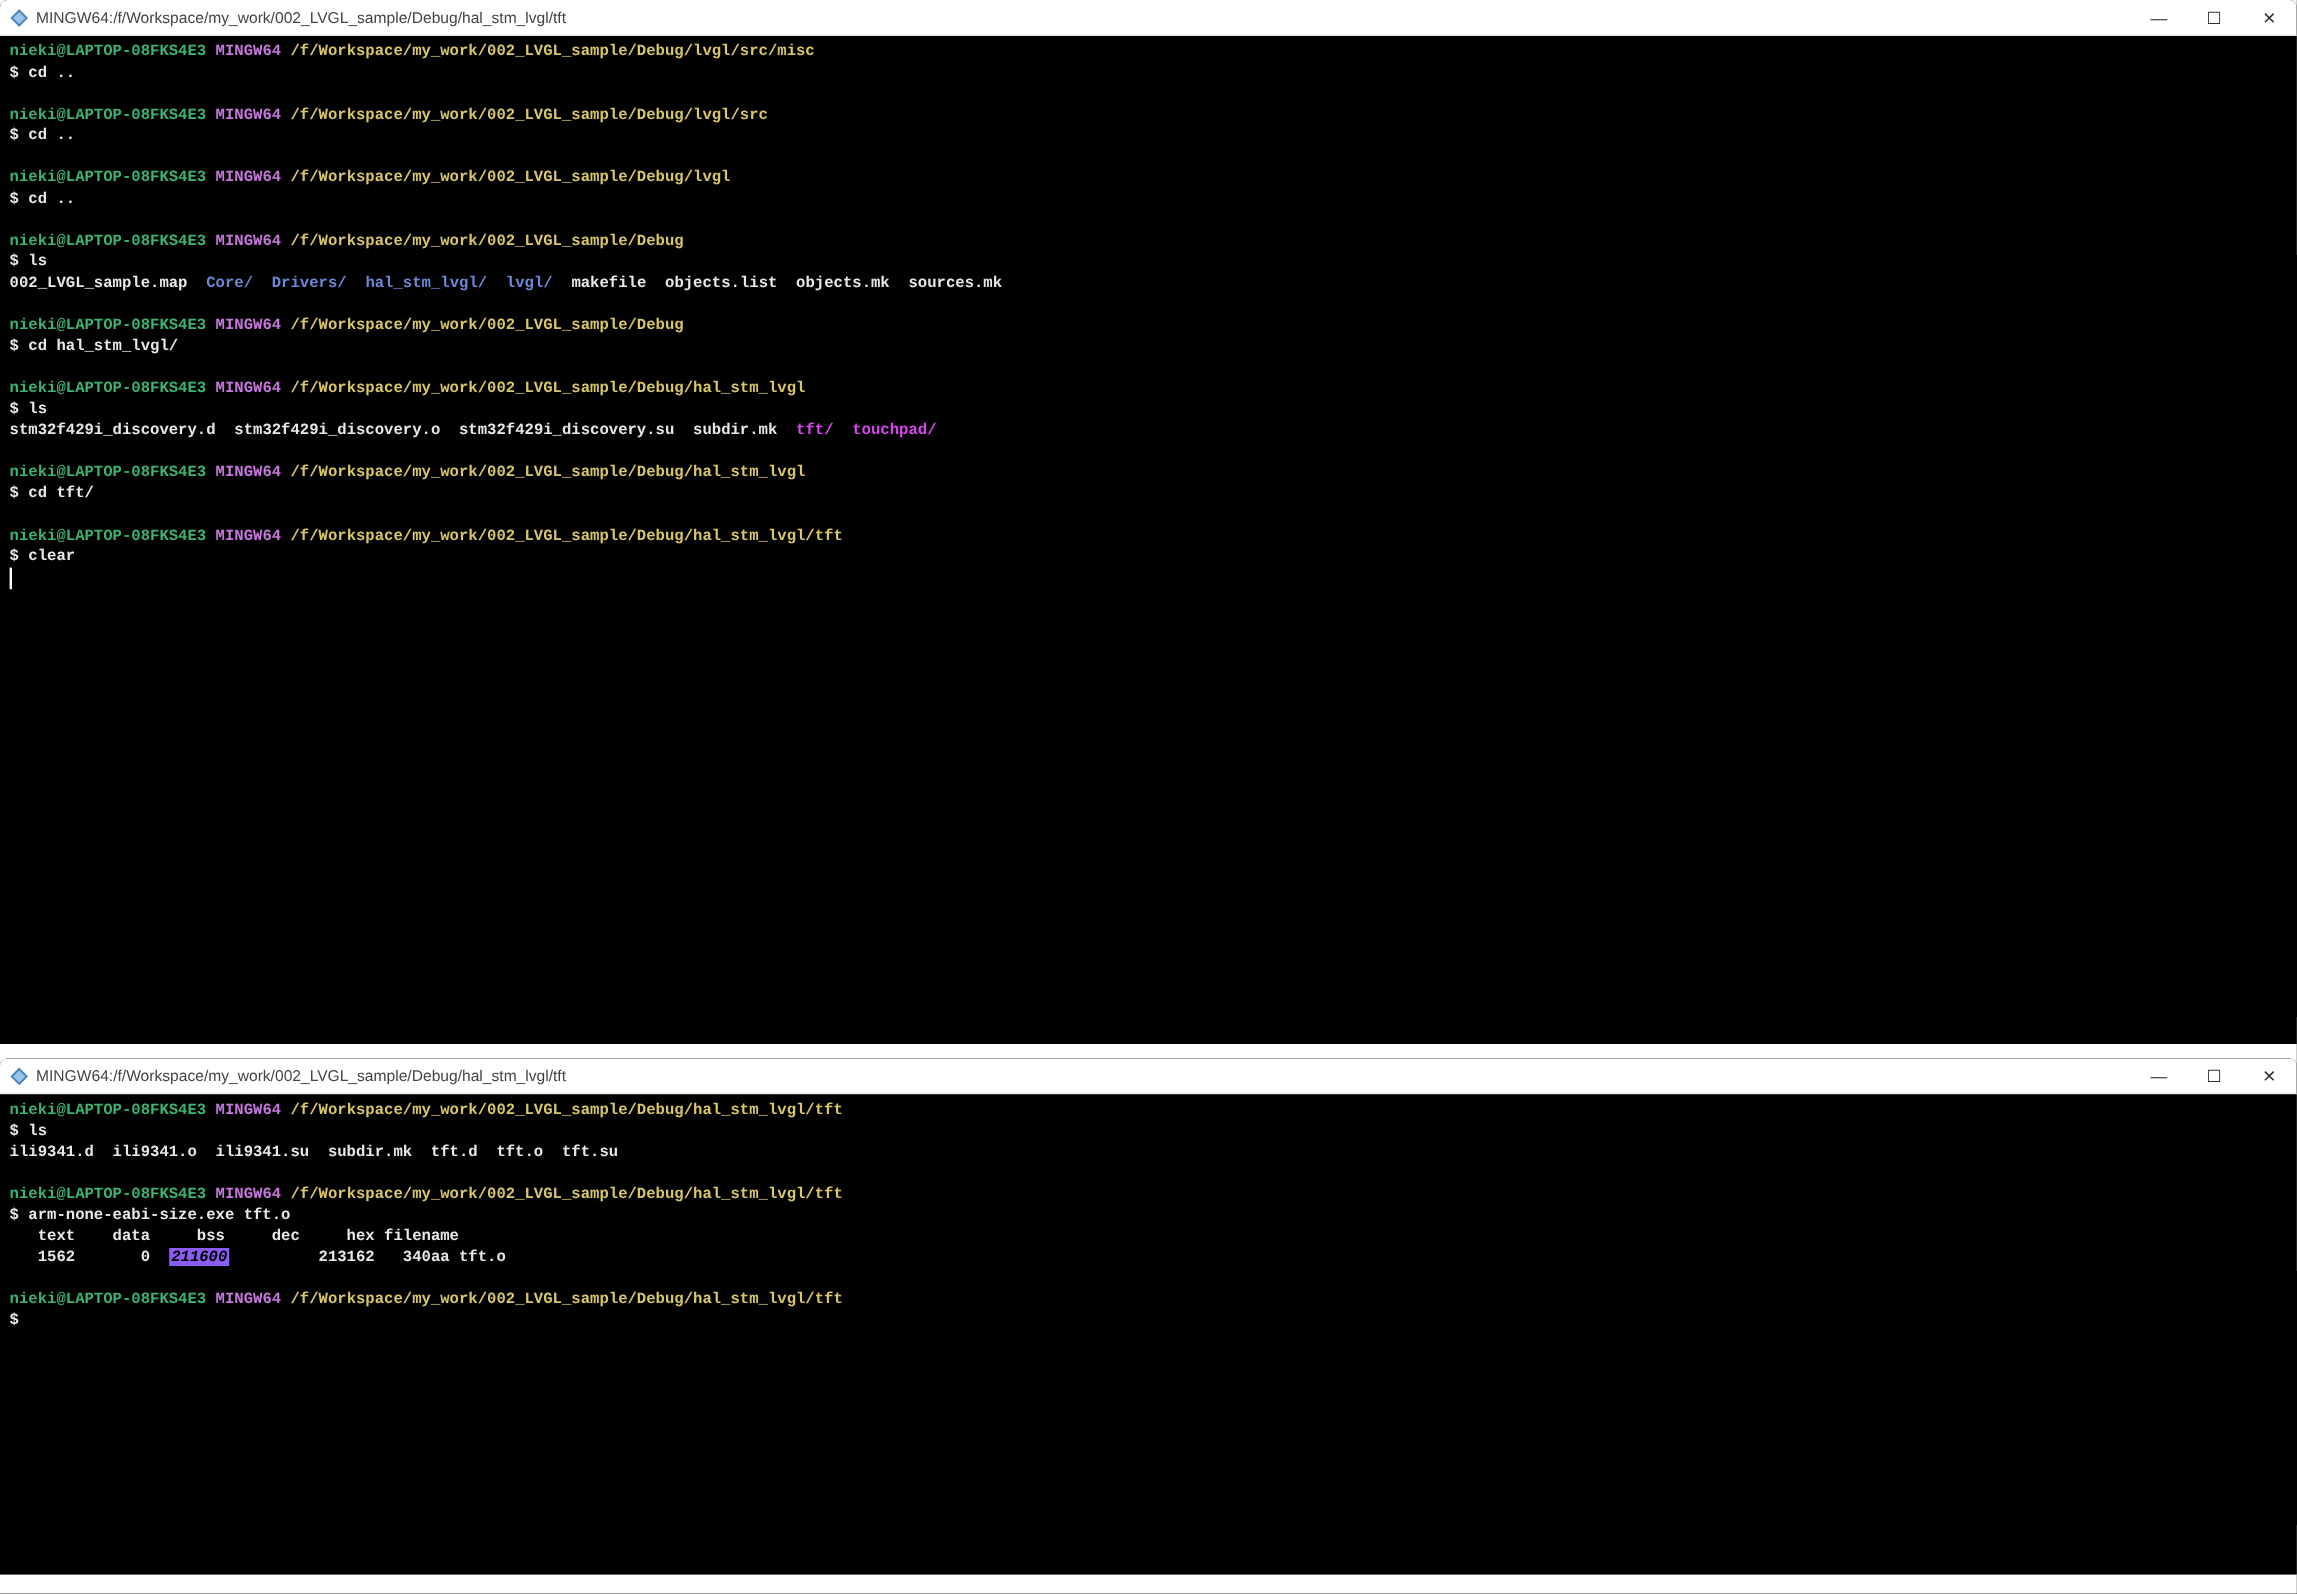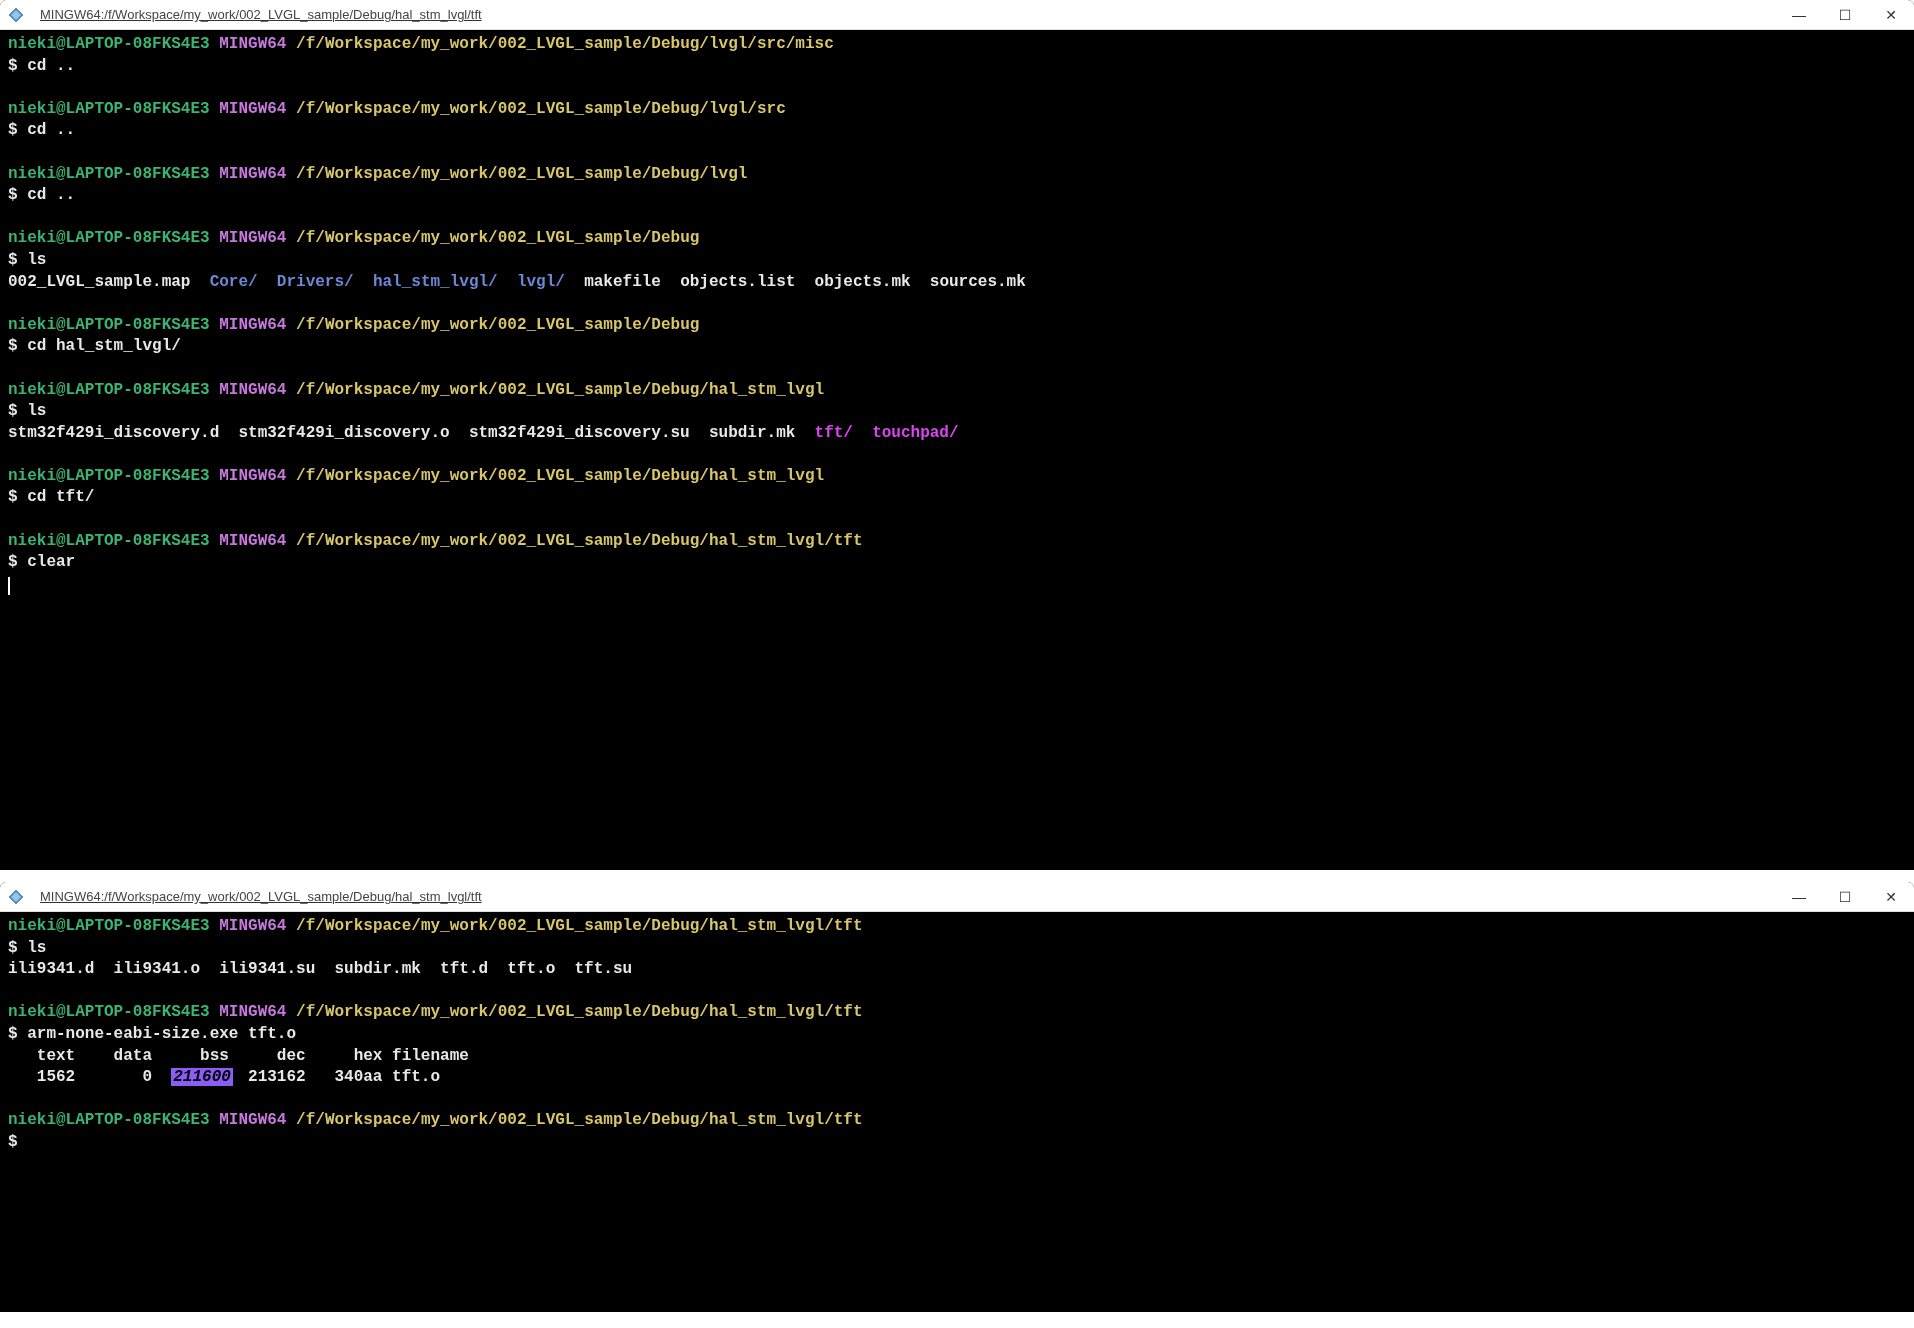--- a/index.html
+++ b/index.html
@@ -28,22 +28,21 @@
       padding: 2px 0;
       font-family: 'Segoe UI', Arial, sans-serif;
       font-size: 13px;
       height: 30px;
       border-bottom: 1px solid #e0e0e0;
     }
     .titlebar-left {
       display: flex;
       align-items: center;
       padding-left: 8px;
-      gap: 16px;
-      text-decoration: underline;
+      gap: 6px;
     }
     .titlebar-icon {
       width: 16px;
       height: 16px;
       display: inline-block;
     }
     .titlebar-title {
       color: #444444;
     }
     .titlebar-controls {
@@ -58,21 +57,21 @@
       color: #333333;
       font-size: 14px;
       cursor: default;
     }
     .terminal-body {
       background: #000000;
       color: #ffffff;
       padding: 4px 8px 8px 8px;
       white-space: pre;
       line-height: 1.35;
-      font-size: 16px;
+      font-size: 13px;
       font-weight: bold;
     }
     .c-green { color: #3cb371; }
     .c-magenta { color: #c678dd; }
     .c-yellow { color: #d9c668; }
     .c-white { color: #e8e8e8; }
     .c-blue { color: #6c88d6; text-align: center; }
     .c-cyan { color: #d946ef; }
     .highlight {
       background: #8b5cf6;

